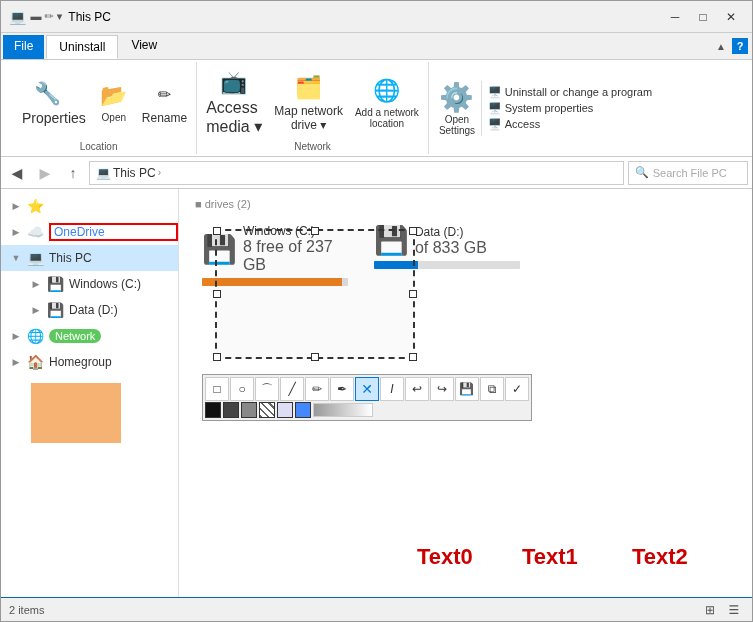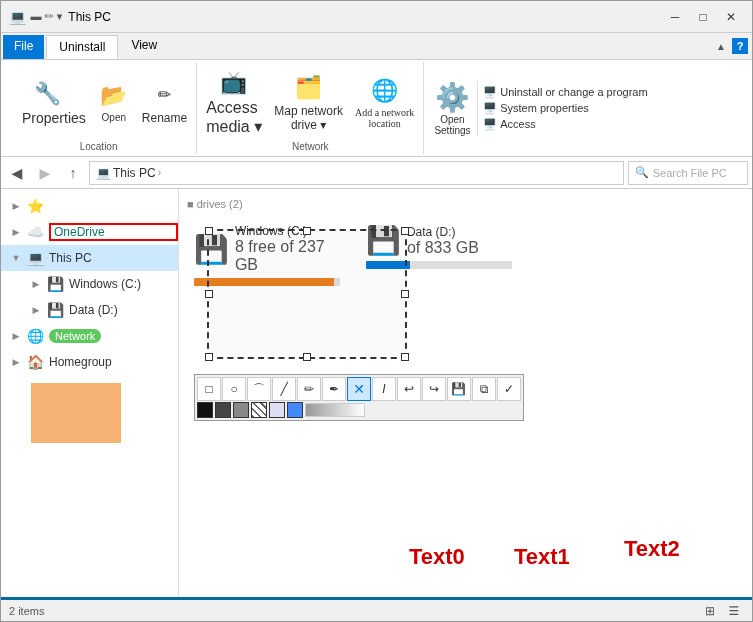--- a/index.html
+++ b/index.html
@@ -219,21 +219,21 @@
     .sidebar-item .item-icon { font-size: 14px; width: 18px; text-align: center; }
     .sidebar-item .item-label { flex: 1; }
     .quick-access-label {
       border: 2px solid #e00;
       padding: 0 3px;
       color: #333;
     }
     .onedrive-label {
       border: 2px solid #e00;
       padding: 0 3px;
-      color: #0f766e;
+      color: #3b82f6;
     }
     .network-label {
       background: #5dc85d;
       color: #fff;
       padding: 1px 6px;
       border-radius: 10px;
       font-size: 11px;
     }
 
     .sidebar-section-indent { padding-left: 28px; }
@@ -365,21 +365,21 @@
     .text-annotation {
       position: absolute;
       font-weight: bold;
       font-size: 22px;
     }
 
     
     .status-bar {
       height: 24px;
       background: #f0f0f0;
-      border-top: 3px solid #0369a1;
+      border-top: 1px solid #0369a1;
       display: flex;
       align-items: center;
       padding: 0 8px;
       font-size: 11px;
       color: #555;
       flex-shrink: 0;
     }
     .status-right {
       margin-left: auto;
       display: flex;
@@ -453,21 +453,21 @@
           <span style="font-size:16px; white-space:pre; text-align:left;">Access
 media ▾</span>
         </button>
         <button class="ribbon-btn">
           <span class="icon">🗂️</span>
           <span style="font-size:12px; white-space:pre; text-align:center;">Map network
 drive ▾</span>
         </button>
         <button class="ribbon-btn">
           <span class="icon">🌐</span>
-          <span style="font-size:10px; white-space:pre; text-align:center;font-family:Liberation Serif, serif;">Add a network
+          <span style="font-size:10px; white-space:pre; text-align:center;">Add a network
 location</span>
         </button>
       </div>
       <div class="ribbon-group-label">Network</div>
     </div>
 
     <div class="ribbon-group" style="flex-direction:row; border-right:none;">
       <div style="display:flex; flex-direction:column; align-items:center; padding: 0 6px; border-right:1px solid #ddd;">
         <span style="font-size:28px;">⚙️</span>
         <span style="font-size:10px; color:#333; cursor:pointer; white-space:pre; text-align:center;">Open
@@ -547,21 +547,21 @@
       <div class="sidebar-item">
         <span class="chevron">▶</span>
         <span class="item-icon">🏠</span>
         <span class="item-label">Homegroup</span>
       </div>
 
       <div style="margin: 8px 10px 0 30px; width:90px; height:60px; background:#f5a55a; opacity:0.85;"></div>
 
     </div>
 
-    <div class="content-area" style="position:relative;">
+    <div class="content-area" style="position:relative;margin-left:8px;">
 
       <div class="drives-title">
         <span style="color:#888; font-size:11px;">■ drives (2)</span>
       </div>
 
       <div class="drive-items">
 
         <div class="drive-item">
           <div class="drive-item-top">
             <span class="drive-icon">💾</span>
@@ -625,21 +625,21 @@
             <div class="draw-color" style="background:#888;"></div>
             <div class="draw-color" style="background: repeating-linear-gradient(45deg, #666 0px, #666 2px, #fff 2px, #fff 5px); width:16px; height:16px; border:1px solid #333;"></div>
             <div class="draw-color" style="background: rgba(180,180,255,0.3);"></div>
             <div class="draw-color" style="background:#4488ff;"></div>
             <div class="color-slider"></div>
           </div>
         </div>
 
         <div class="text-annotation" style="left: 230px; top: 355px; color: #cc0000;">Text0</div>
         <div class="text-annotation" style="left: 335px; top: 355px; color: #cc0000; font-weight:900;">Text1</div>
-        <div class="text-annotation" style="left: 445px; top: 347px; color: #cc0000; font-weight:900;">Text2</div>
+        <div class="text-annotation" style="left: 445px; top: 355px; color: #cc0000; font-weight:900;">Text2</div>
       </div>
 
     </div>
   </div>
 
   <div class="status-bar">
     <span>2 items</span>
     <div class="status-right">
       <div class="view-btn">⊞</div>
       <div class="view-btn">☰</div>

